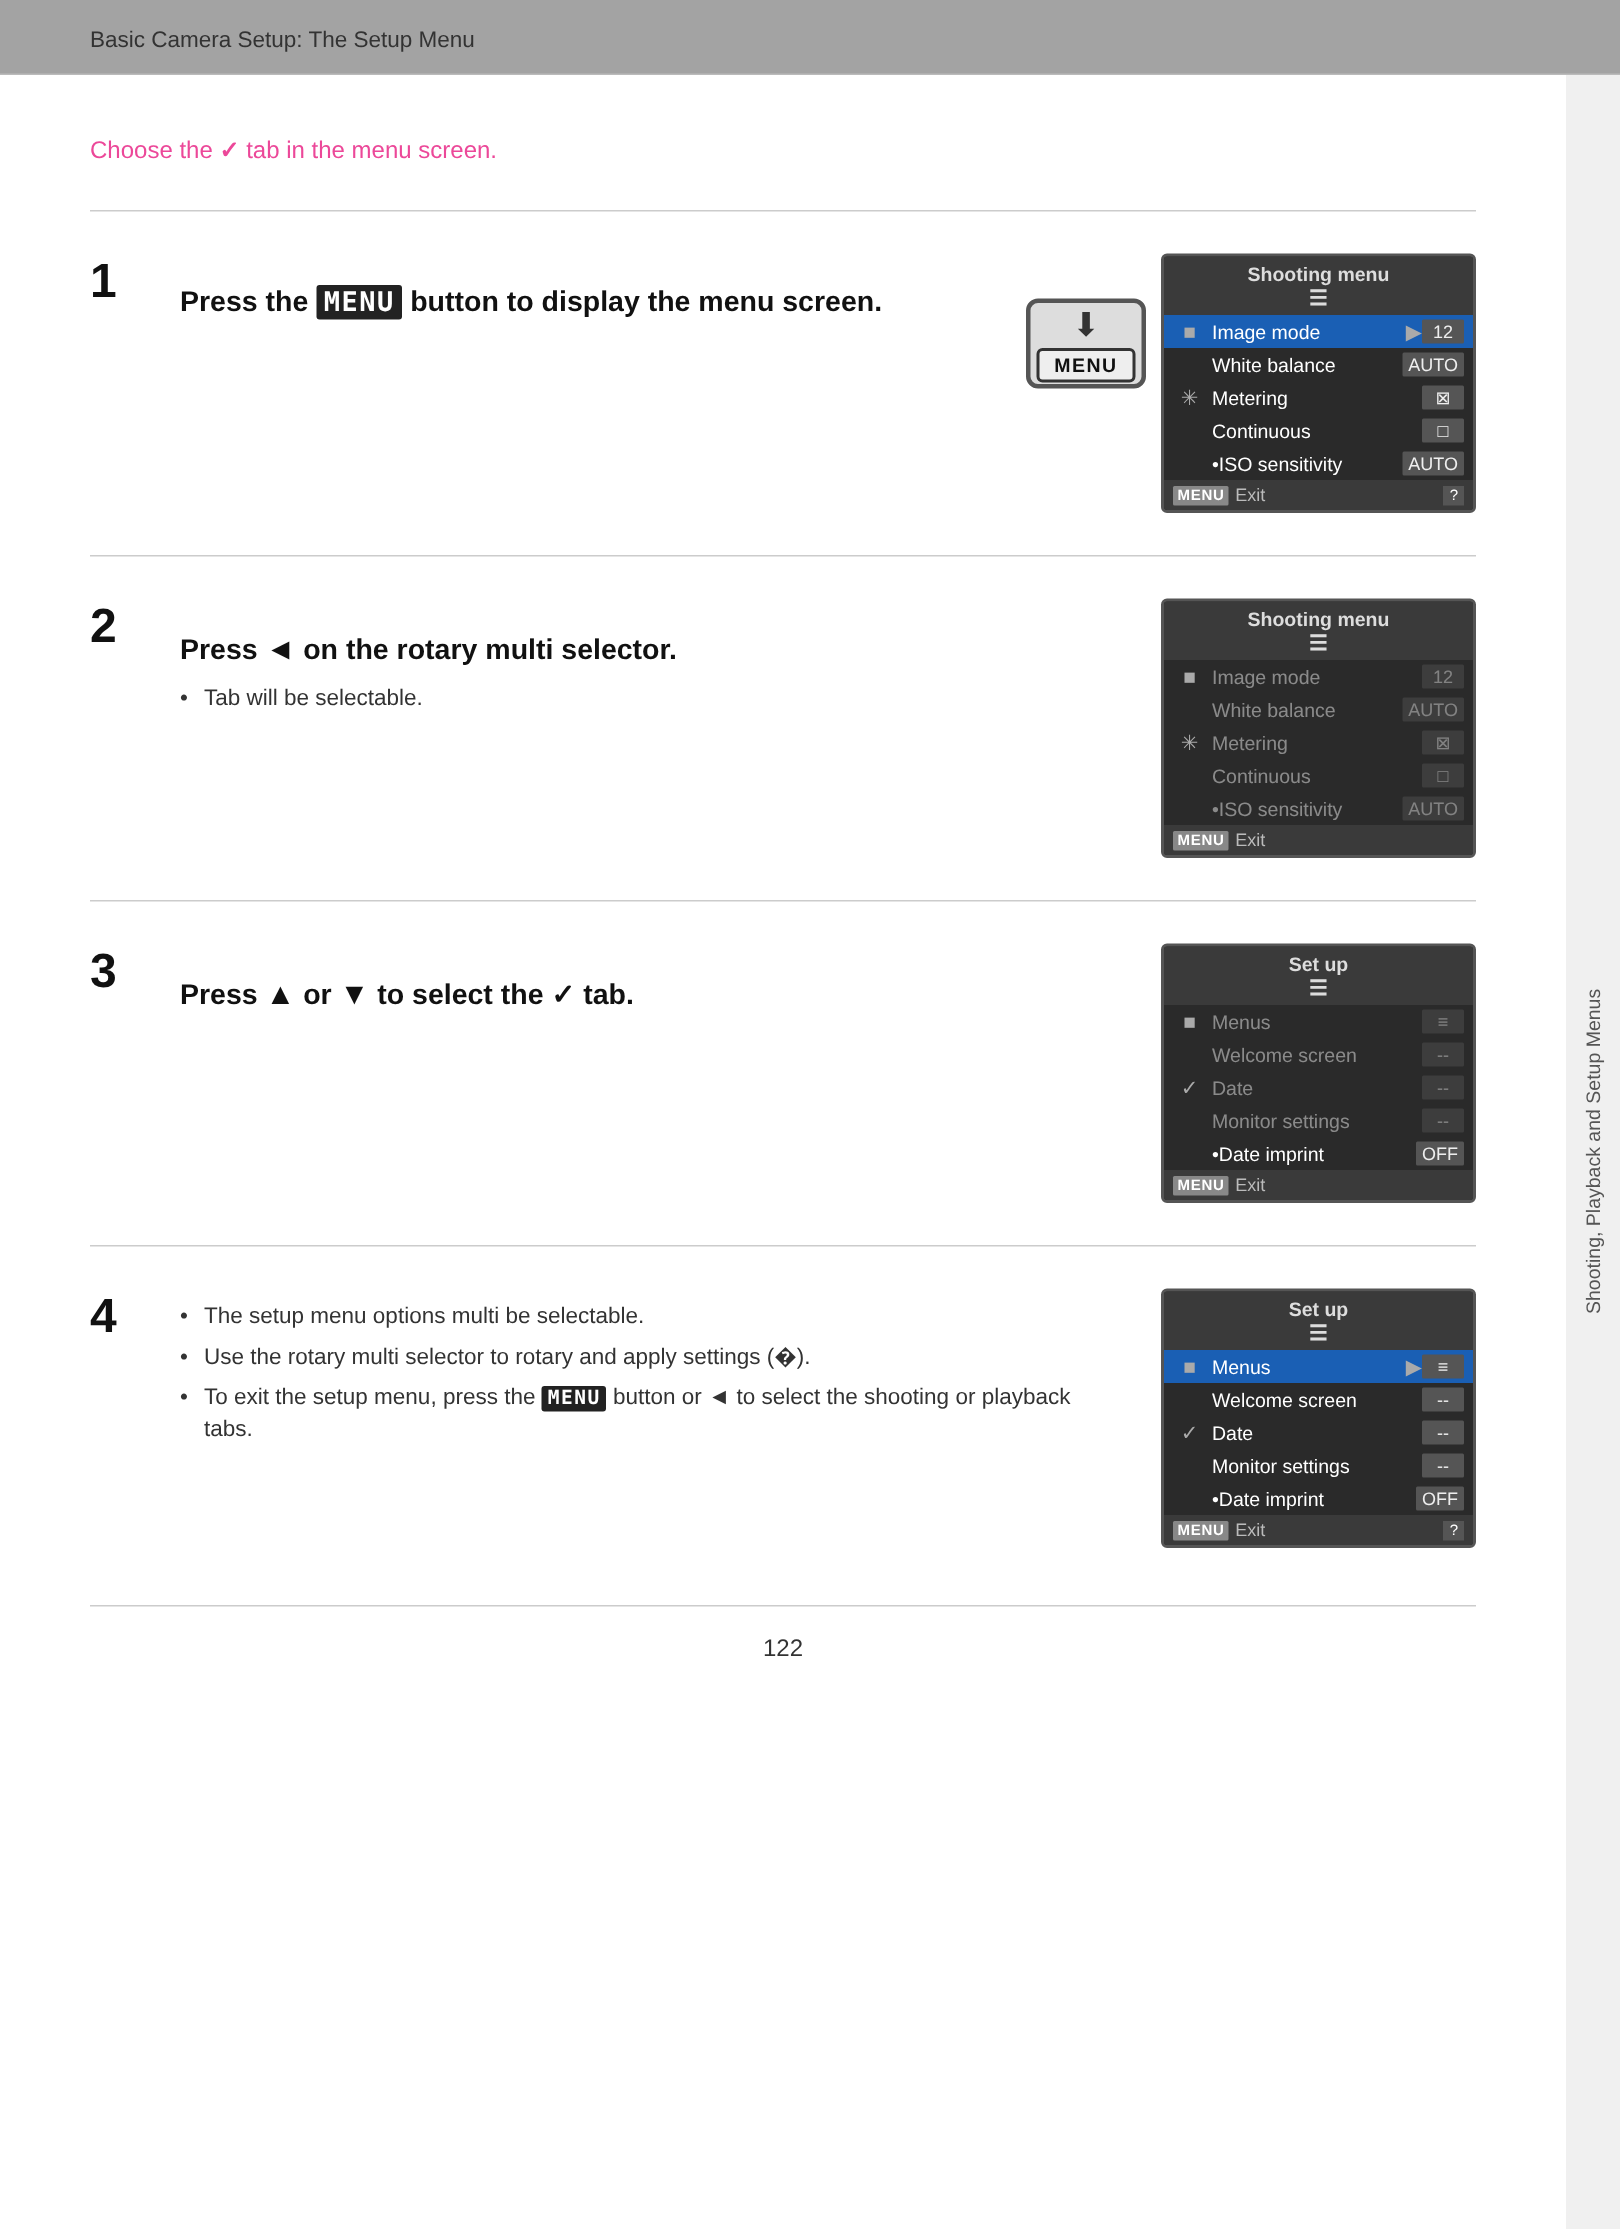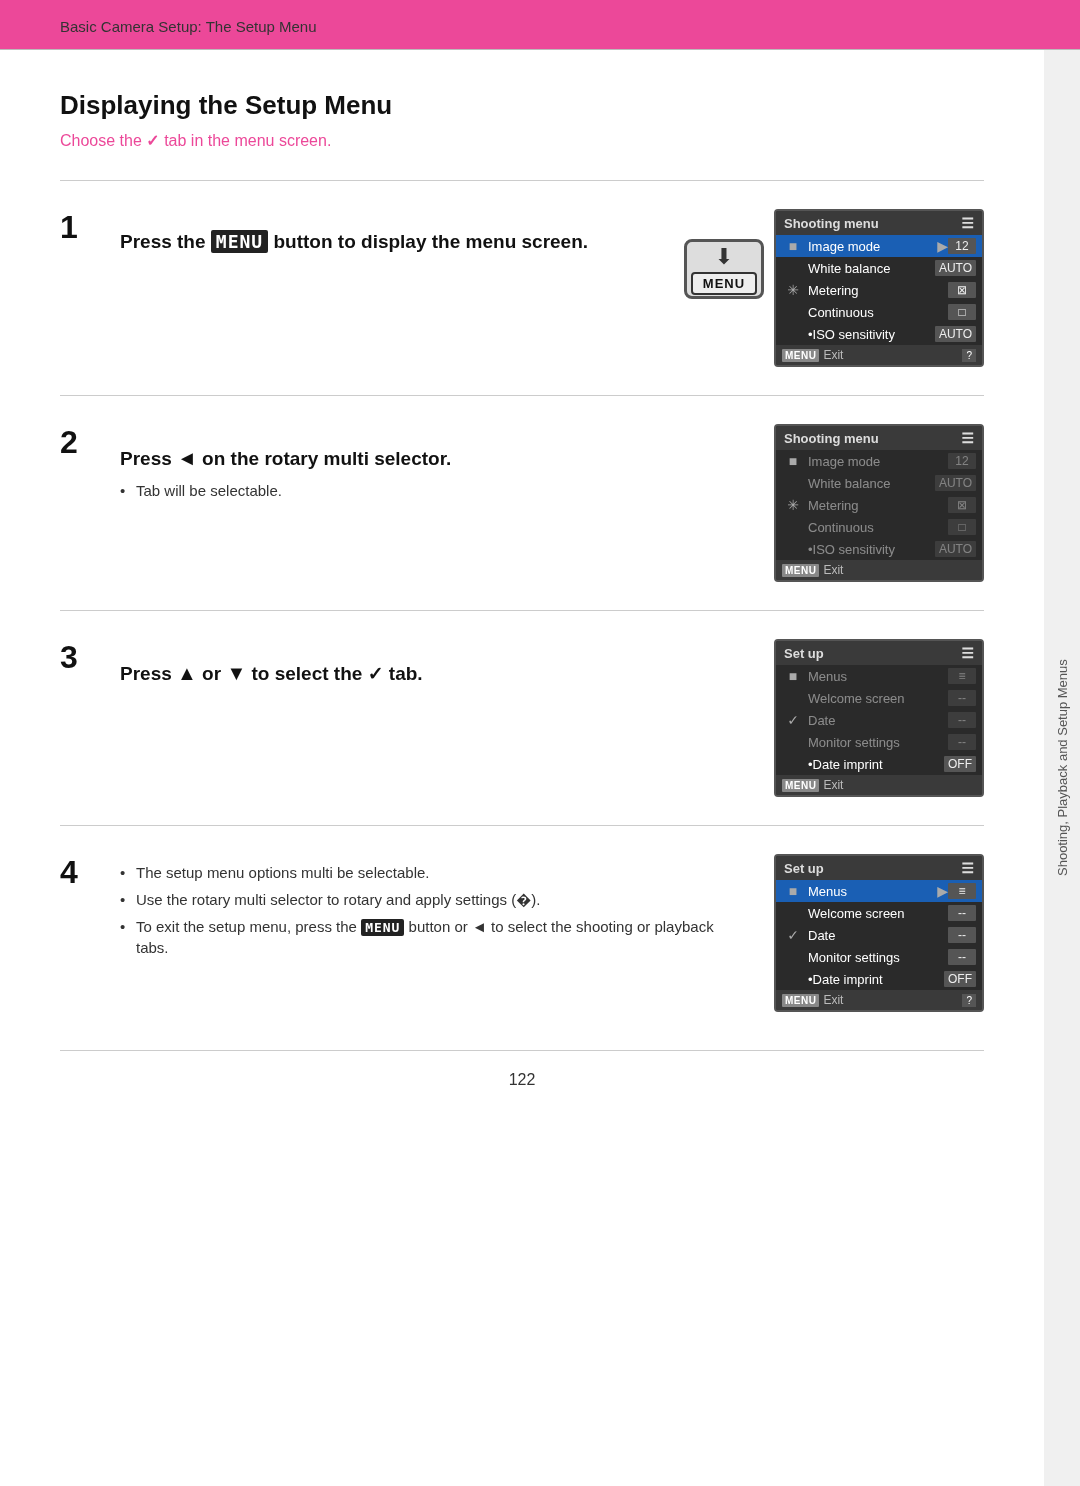--- a/index.html
+++ b/index.html
@@ -6,21 +6,21 @@
     body {
       font-family: Arial, Helvetica, sans-serif;
       background: #f0f0f0;
       width: 1080px;
       min-height: 1486px;
       display: flex;
       flex-direction: column;
     }
 
     .top-bar {
-      background: #ec4899;
+      background: #a3a3a3;
       padding: 18px 60px 14px 60px;
       font-size: 15px;
       color: #333;
       font-weight: normal;
       border-bottom: 1px solid #bbb;
     }
 
     .page-wrapper {
       display: flex;
       flex: 1;
@@ -170,20 +170,21 @@
 
     .cam-title-bar {
       display: flex;
       justify-content: space-between;
       align-items: center;
       padding: 4px 8px;
       background: #3a3a3a;
       font-size: 13px;
       font-weight: bold;
       color: #ddd;
+      flex-direction: column;
     }
 
     .cam-menu-icon {
       font-size: 14px;
     }
 
     .cam-row {
       display: flex;
       align-items: center;
       padding: 3px 6px;
@@ -303,21 +304,20 @@
 </head>
 <body>
 
 <div class="top-bar">
   <span>Basic Camera Setup: The Setup Menu</span>
 </div>
 
 <div class="page-wrapper">
   <div class="main-content">
 
-    <div class="page-title">Displaying the Setup Menu</div>
 
     <div class="intro-text">
       Choose the <span style="font-weight:bold;">✓</span> tab in the menu screen.
     </div>
 
     <div class="step-row">
       <div class="step-number">1</div>
       <div class="step-body">
         <div class="step-heading">
           Press the <span class="menu-key">MENU</span> button to display the menu screen.

